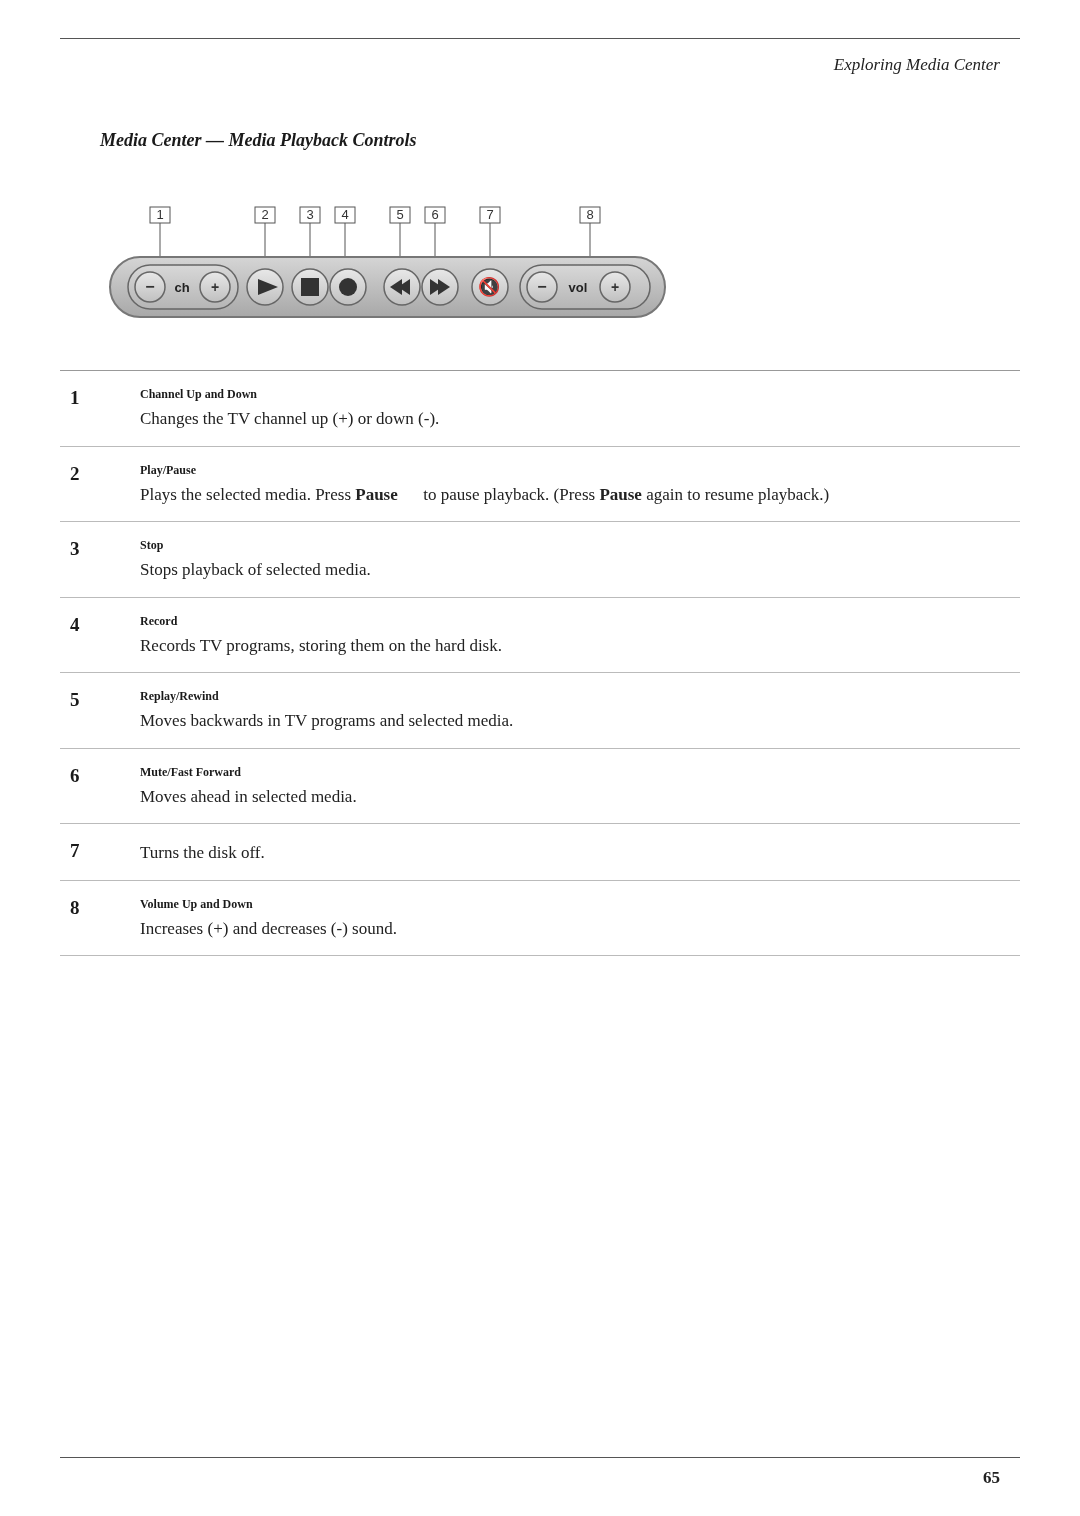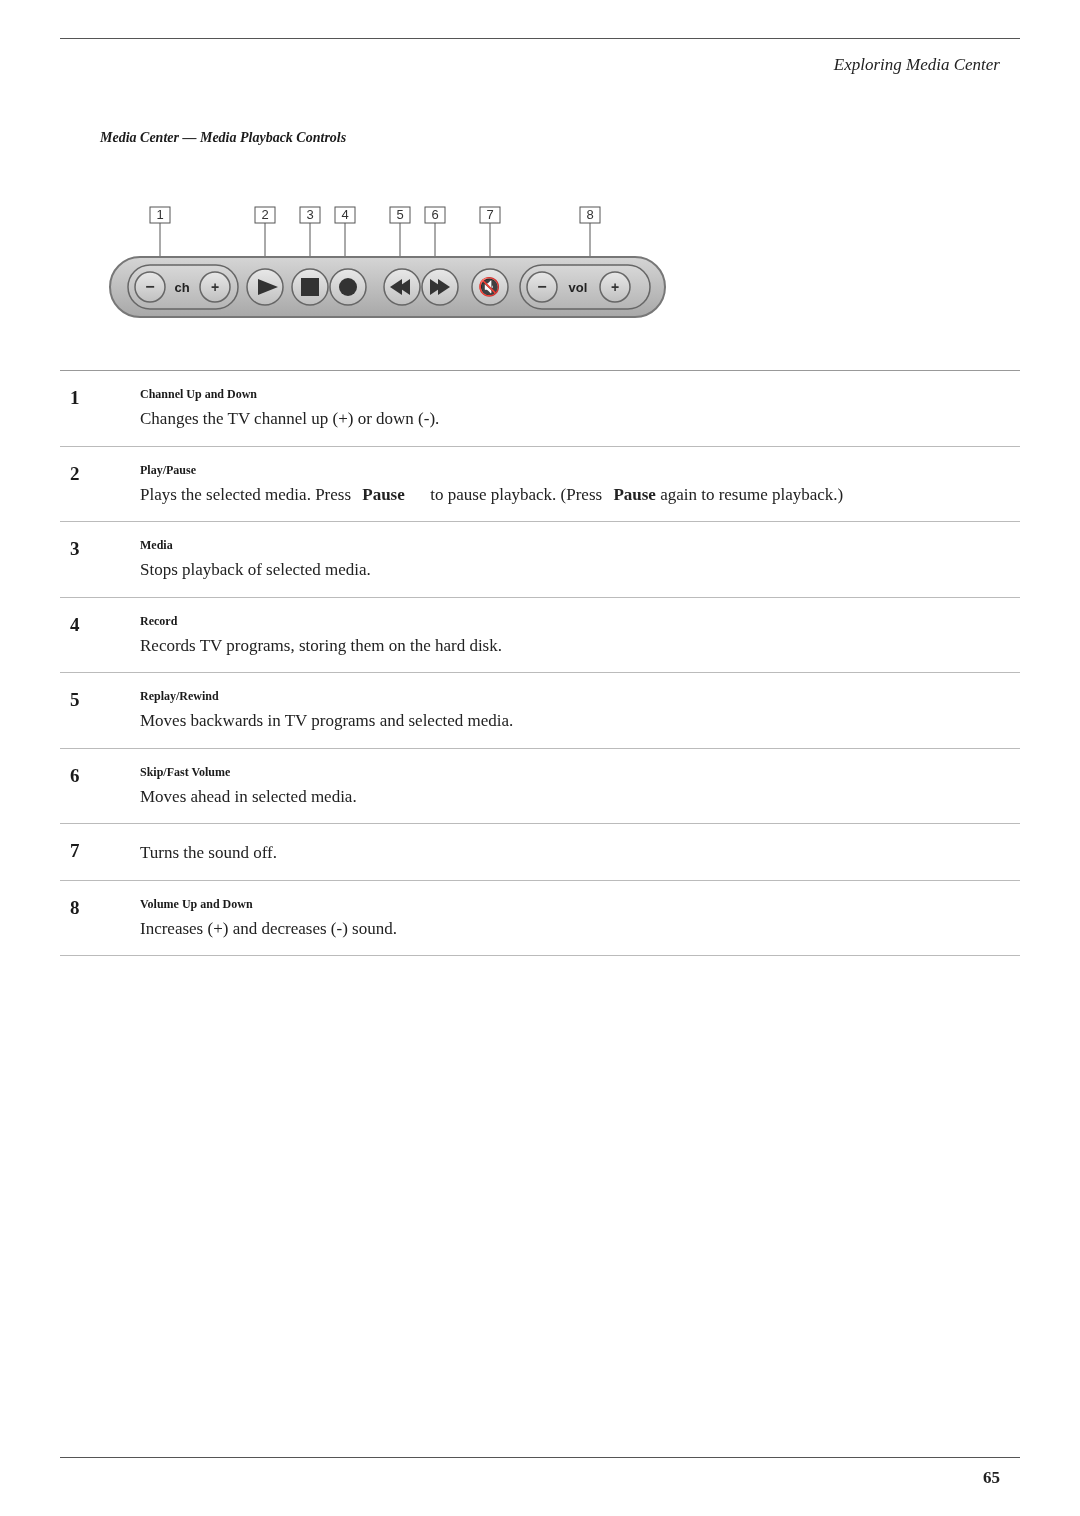--- a/index.html
+++ b/index.html
@@ -41,21 +41,21 @@
       color: #222;
     }
 
     
     .section-title {
       position: absolute;
       top: 130px;
       left: 100px;
       font-style: italic;
       font-weight: bold;
-      font-size: 14px;
+      font-size: 18px;
       color: #1a1a1a;
     }
 
     
     .remote-area {
       position: absolute;
       top: 200px;
       left: 100px;
       right: 100px;
       height: 140px;
@@ -106,21 +106,20 @@
     }
 
     .item-desc {
       font-size: 17px;
       line-height: 1.5;
       color: #222;
     }
 
     .item-desc b {
       font-weight: bold;
-      margin-left: 7px;
     }
 
     
     .bottom-rule {
       position: absolute;
       bottom: 58px;
       left: 60px;
       right: 60px;
       height: 1.5px;
       background: #555;
@@ -269,21 +268,21 @@
         <div class="item-title">Play/Pause</div>
         <div class="item-desc">
           Plays the selected media. Press <b>Pause</b>    to pause playback. (Press <b>Pause</b> again to resume playback.)
         </div>
       </div>
     </div>
 
     <div class="item-row">
       <div class="item-num">3</div>
       <div class="item-content">
-        <div class="item-title">Media</div>
+        <div class="item-title">Stop</div>
         <div class="item-desc">Stops playback of selected media.</div>
       </div>
     </div>
 
     <div class="item-row">
       <div class="item-num">4</div>
       <div class="item-content">
         <div class="item-title">Record</div>
         <div class="item-desc">Records TV programs, storing them on the hard disk.</div>
       </div>
@@ -293,29 +292,29 @@
       <div class="item-num">5</div>
       <div class="item-content">
         <div class="item-title">Replay/Rewind</div>
         <div class="item-desc">Moves backwards in TV programs and selected media.</div>
       </div>
     </div>
 
     <div class="item-row">
       <div class="item-num">6</div>
       <div class="item-content">
-        <div class="item-title">Skip/Fast Volume</div>
+        <div class="item-title">Mute/Fast Forward</div>
         <div class="item-desc">Moves ahead in selected media.</div>
       </div>
     </div>
 
     <div class="item-row">
       <div class="item-num">7</div>
       <div class="item-content">
-        <div class="item-desc">Turns the sound off.</div>
+        <div class="item-desc">Turns the disk off.</div>
       </div>
     </div>
 
     <div class="item-row">
       <div class="item-num">8</div>
       <div class="item-content">
         <div class="item-title">Volume Up and Down</div>
         <div class="item-desc">Increases (+) and decreases (-) sound.</div>
       </div>
     </div>

